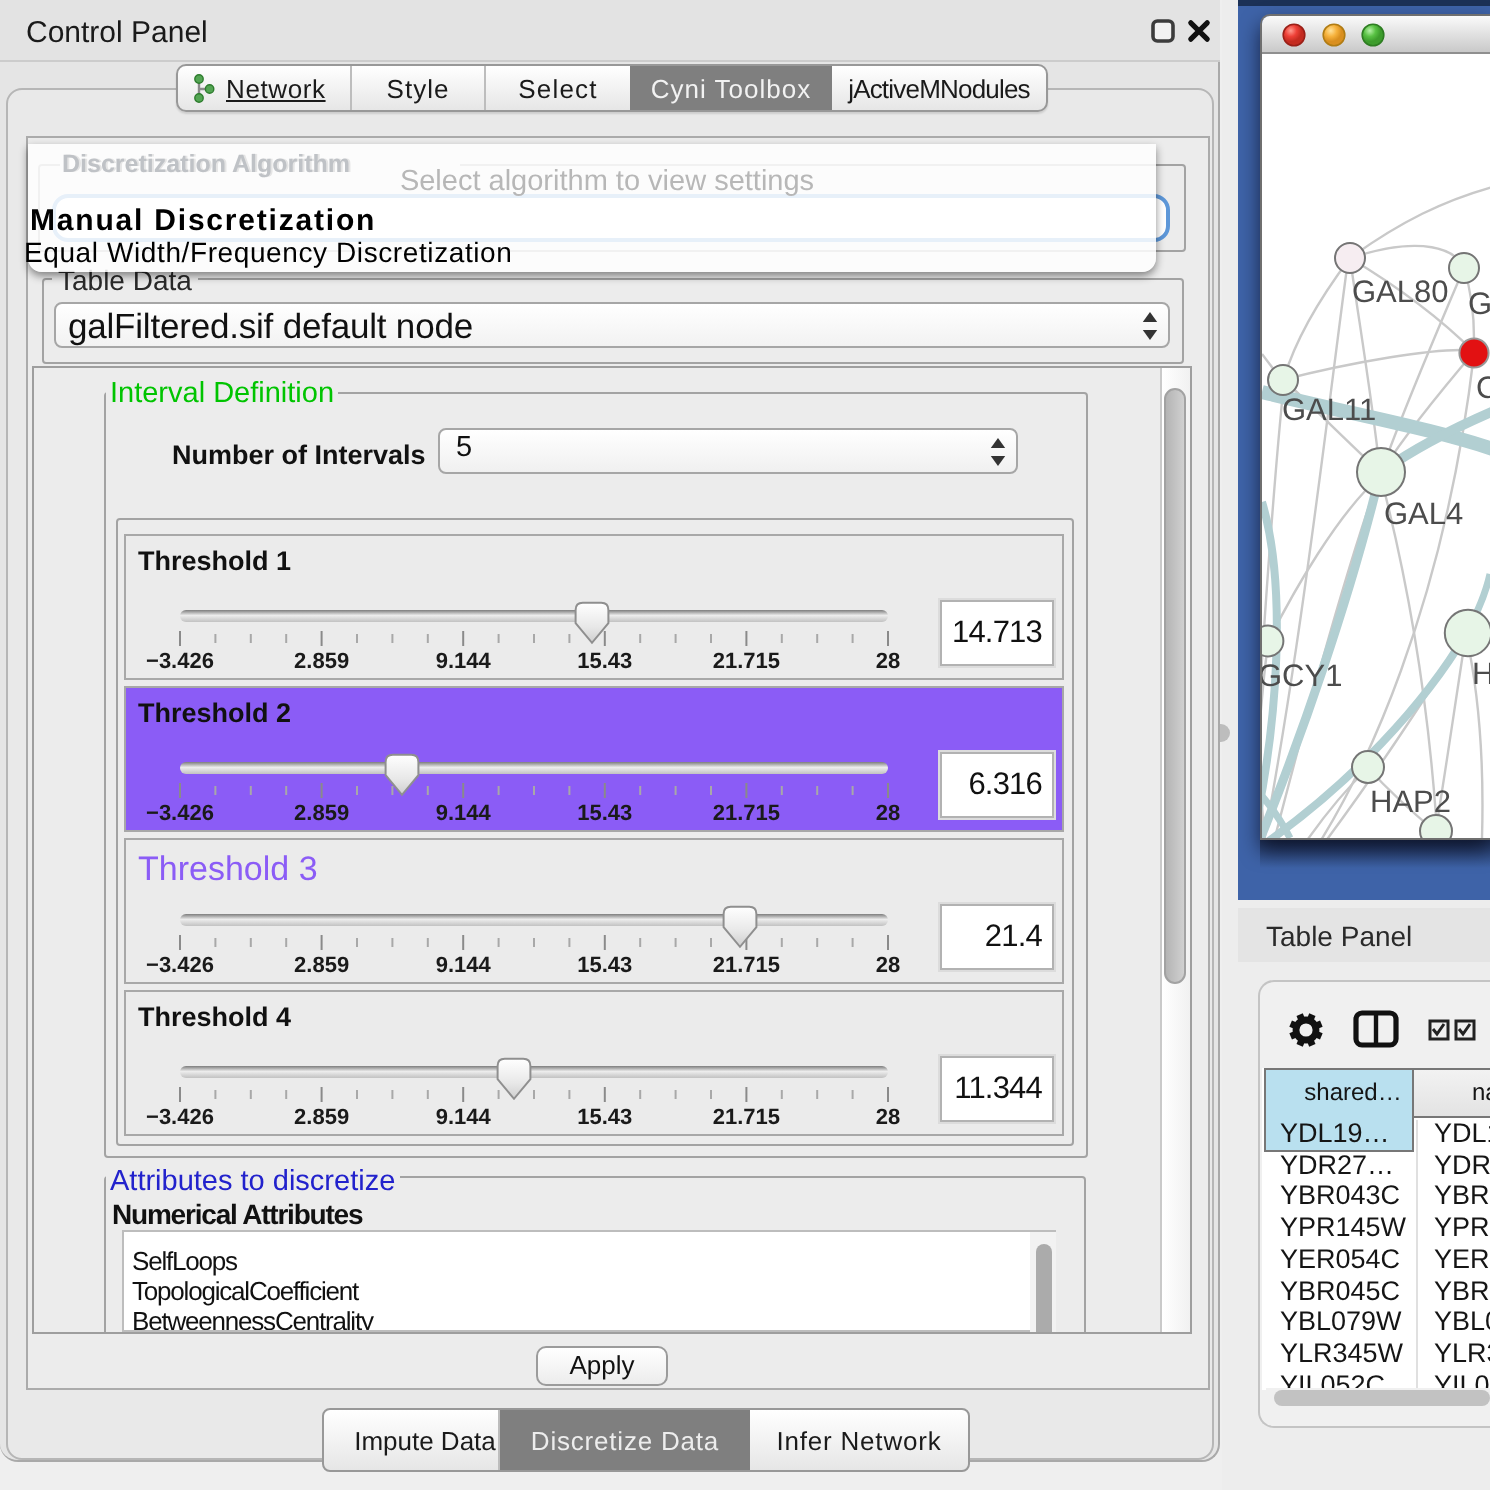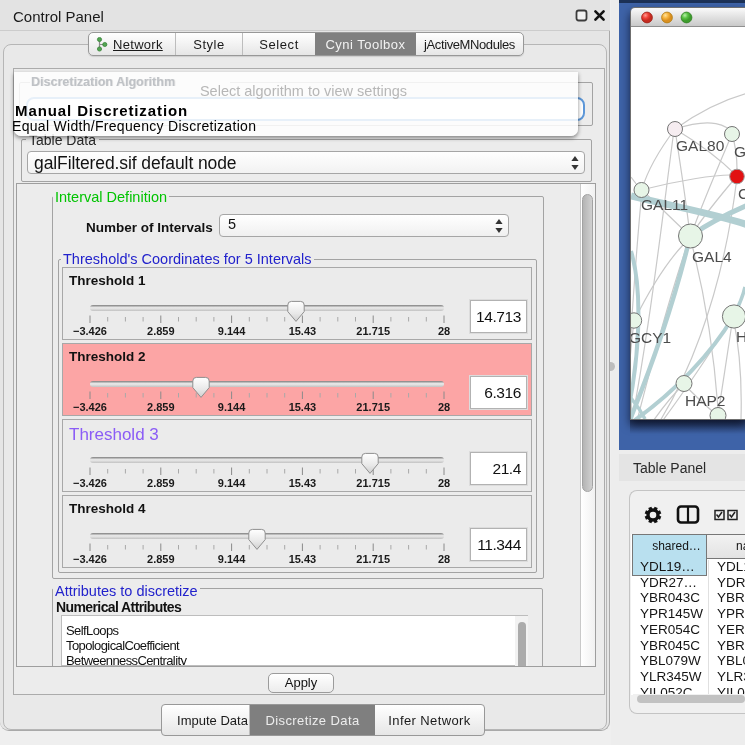--- a/index.html
+++ b/index.html
@@ -77,21 +77,20 @@
 
   <div class="abs" style="left:86px; top:220px; font-size:13.5px; font-weight:bold; color:#111;">Number of Intervals</div>
   <div class="abs" style="left:219px; top:214px; width:290px; height:23px; background:linear-gradient(#ffffff,#f0f0f0); border:1px solid #a6a6a6; border-radius:4px;"></div>
   <div class="abs" style="left:228px; top:216px; font-size:14.5px; color:#111;">5</div>
   <svg class="abs" style="left:494px; top:218px;" width="10" height="16" viewBox="0 0 10 16">
     <path d="M5 1 L8.6 6 L1.4 6 Z" fill="#333"></path>
     <path d="M5 15 L8.6 10 L1.4 10 Z" fill="#333"></path>
   </svg>
 
   <div class="abs" style="left:58px; top:259px; width:479px; height:314px; border:1px solid #a3a3a3; border-radius:2px;"></div>
-  <div class="abs" style="left:61px; top:251px; font-size:14.5px; color:#2222cc; background:#ececec; padding:0 2px;">Threshold's Coordinates for 5 Intervals</div>
 
   <div class="abs" style="left:62px; top:267px; width:470px; height:73px; background:#ebebeb; border:1px solid #a8a8a8;">
     <div style="position:absolute; left:6px; top:4.5px; font-size:13.5px; font-weight:bold; color:#111;">Threshold 1</div>
     <div style="position:absolute; left:27px; top:37px; width:354px; height:6px; background:linear-gradient(#7d7d7d, #ededed 45%, #c2c2c2); border-radius:3px;"></div>
     <svg style="position:absolute; left:0; top:0;" width="470" height="73">
         <line x1="27.0" y1="47.5" x2="27.0" y2="55" stroke="#8a8a8a" stroke-width="1"></line>
         <line x1="44.7" y1="49" x2="44.7" y2="53.5" stroke="#a8a8a8" stroke-width="1"></line>
         <line x1="62.4" y1="49" x2="62.4" y2="53.5" stroke="#a8a8a8" stroke-width="1"></line>
         <line x1="80.1" y1="49" x2="80.1" y2="53.5" stroke="#a8a8a8" stroke-width="1"></line>
         <line x1="97.8" y1="47.5" x2="97.8" y2="55" stroke="#8a8a8a" stroke-width="1"></line>
@@ -115,21 +114,21 @@
       </svg>
     <div style="position:absolute; left:-3.0px; top:57px; width:60px; text-align:center; font-size:11px; font-weight:bold; color:#1a1a1a;">−3.426</div>
       <div style="position:absolute; left:67.8px; top:57px; width:60px; text-align:center; font-size:11px; font-weight:bold; color:#1a1a1a;">2.859</div>
       <div style="position:absolute; left:138.6px; top:57px; width:60px; text-align:center; font-size:11px; font-weight:bold; color:#1a1a1a;">9.144</div>
       <div style="position:absolute; left:209.4px; top:57px; width:60px; text-align:center; font-size:11px; font-weight:bold; color:#1a1a1a;">15.43</div>
       <div style="position:absolute; left:280.2px; top:57px; width:60px; text-align:center; font-size:11px; font-weight:bold; color:#1a1a1a;">21.715</div>
       <div style="position:absolute; left:351.0px; top:57px; width:60px; text-align:center; font-size:11px; font-weight:bold; color:#1a1a1a;">28</div>
     <div style="position:absolute; left:407px; top:32px; width:57px; height:33px; background:#ffffff; border:1px solid #b2b2b2; box-shadow:0 0 0 1px #dcdcdc; font-size:15.5px; letter-spacing:-0.4px; color:#111; text-align:right; line-height:32px; padding-right:5px;">14.713</div>
   </div>
 
-  <div class="abs" style="left:62px; top:343px; width:470px; height:73px; background:#fca5a5; border:1px solid #a8a8a8;">
+  <div class="abs" style="left:62px; top:343px; width:470px; height:73px; background:#8b5cf6; border:1px solid #a8a8a8;">
     <div style="position:absolute; left:6px; top:4.5px; font-size:13.5px; font-weight:bold; color:#111;">Threshold 2</div>
     <div style="position:absolute; left:27px; top:37px; width:354px; height:6px; background:linear-gradient(#7d7d7d, #ededed 45%, #c2c2c2); border-radius:3px;"></div>
     <svg style="position:absolute; left:0; top:0;" width="470" height="73">
         <line x1="27.0" y1="47.5" x2="27.0" y2="55" stroke="#8a8a8a" stroke-width="1"></line>
         <line x1="44.7" y1="49" x2="44.7" y2="53.5" stroke="#a8a8a8" stroke-width="1"></line>
         <line x1="62.4" y1="49" x2="62.4" y2="53.5" stroke="#a8a8a8" stroke-width="1"></line>
         <line x1="80.1" y1="49" x2="80.1" y2="53.5" stroke="#a8a8a8" stroke-width="1"></line>
         <line x1="97.8" y1="47.5" x2="97.8" y2="55" stroke="#8a8a8a" stroke-width="1"></line>
         <line x1="115.5" y1="49" x2="115.5" y2="53.5" stroke="#a8a8a8" stroke-width="1"></line>
         <line x1="133.2" y1="49" x2="133.2" y2="53.5" stroke="#a8a8a8" stroke-width="1"></line>

